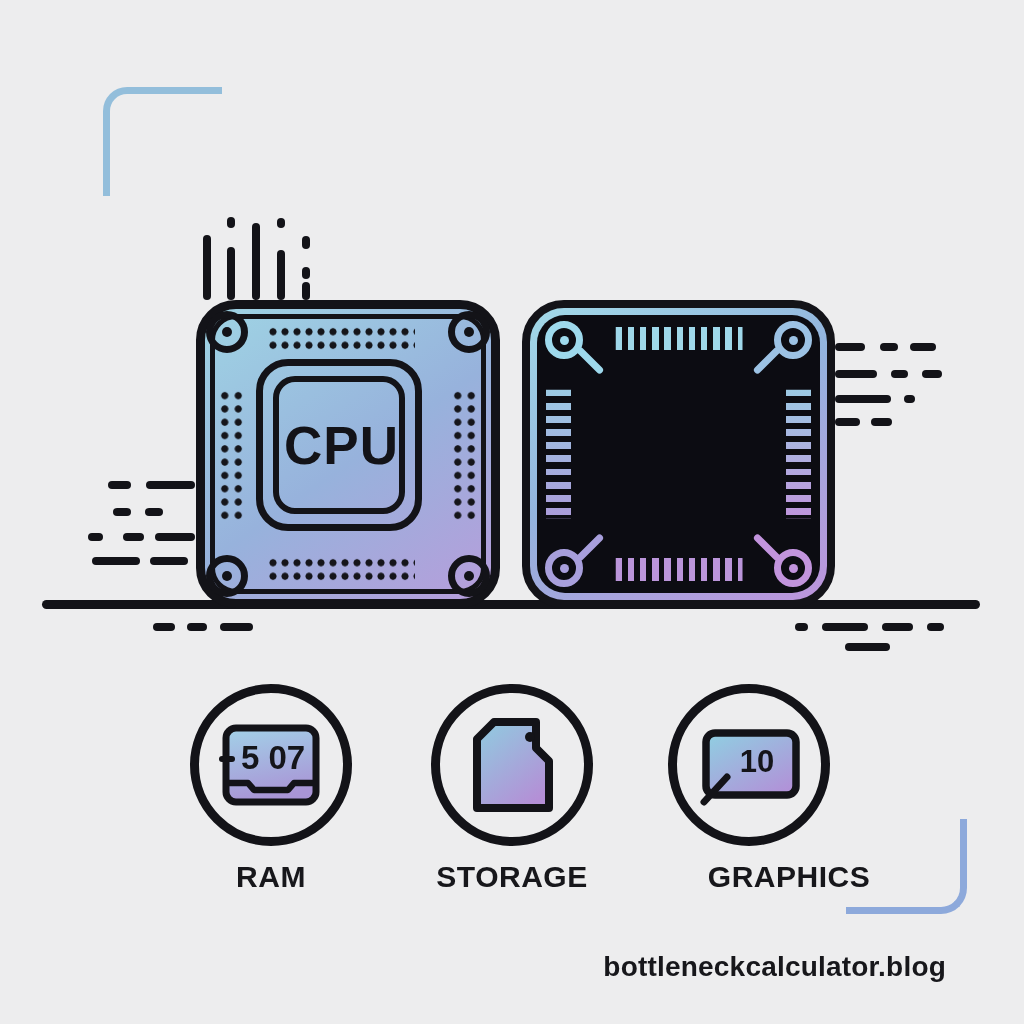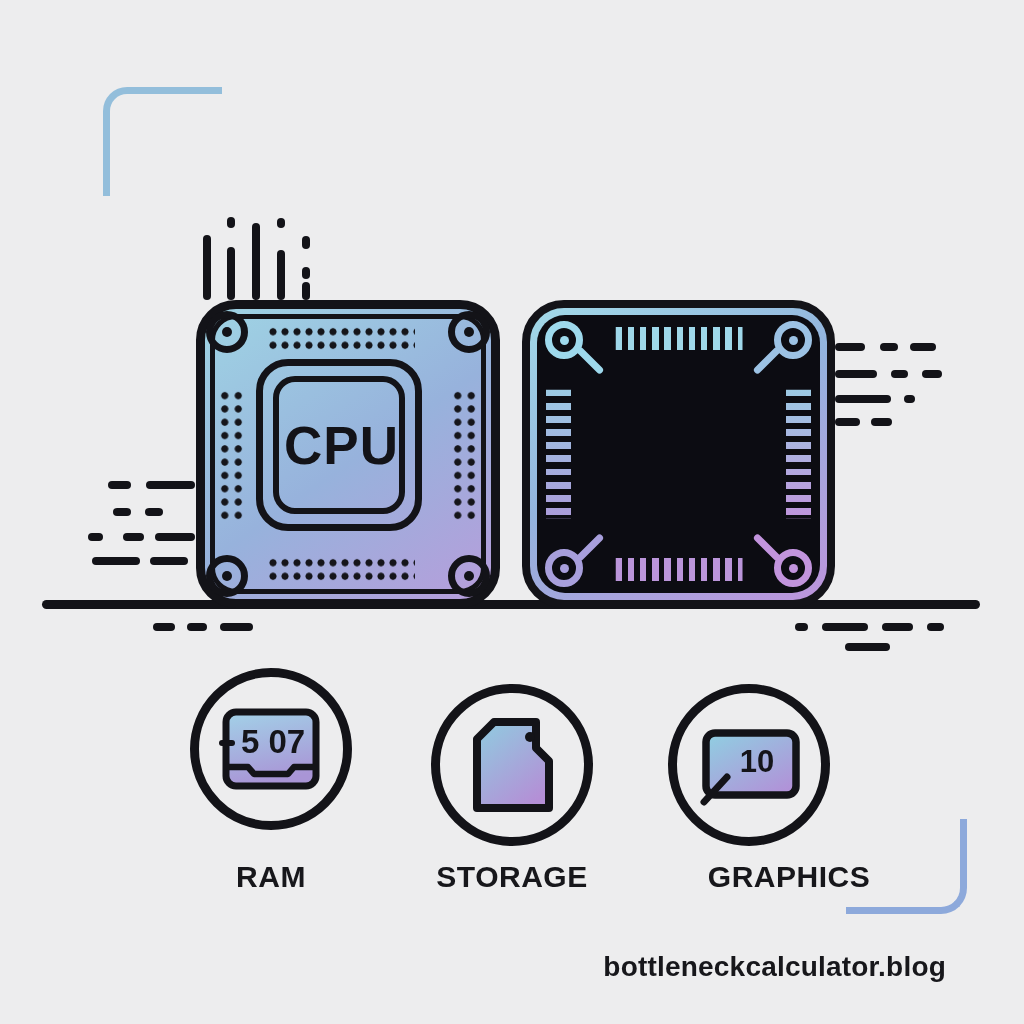--- a/index.html
+++ b/index.html
@@ -163,21 +163,21 @@
     <div class="gdiag" style="right:36px;top:42px;background:#9CC2E4;transform:rotate(-45deg)"></div>
     <div class="gdiag" style="left:36px;bottom:42px;background:#A89FDC;transform:rotate(-45deg)"></div>
     <div class="gdiag" style="right:36px;bottom:42px;background:#C294DD;transform:rotate(45deg)"></div>
     <div class="ticks t-top"></div>
     <div class="ticks t-bottom"></div>
     <div class="ticks t-left"></div>
     <div class="ticks t-right"></div>
   </div>
 </div>
 
-<div class="abs feature" style="left:190px;top:668px">
+<div class="abs feature" style="left:190px;top:684px">
   <svg width="104" height="88" viewBox="0 0 104 88">
     <defs>
       <linearGradient id="gradRam" x1="0" y1="0" x2="0.25" y2="1">
         <stop offset="0" stop-color="#A2D2E8"></stop>
           <stop offset="1" stop-color="#A995D6"></stop>
       </linearGradient>
     </defs>
     <rect x="7" y="7" width="90" height="74" rx="10" fill="url(#gradRam)" stroke="#131318" stroke-width="7"></rect>
     <line x1="3" y1="38" x2="13" y2="38" stroke="#131318" stroke-width="6" stroke-linecap="round"></line>
     <text x="54" y="48" text-anchor="middle" font-size="33" font-weight="bold" fill="#15151A">5 07</text>

